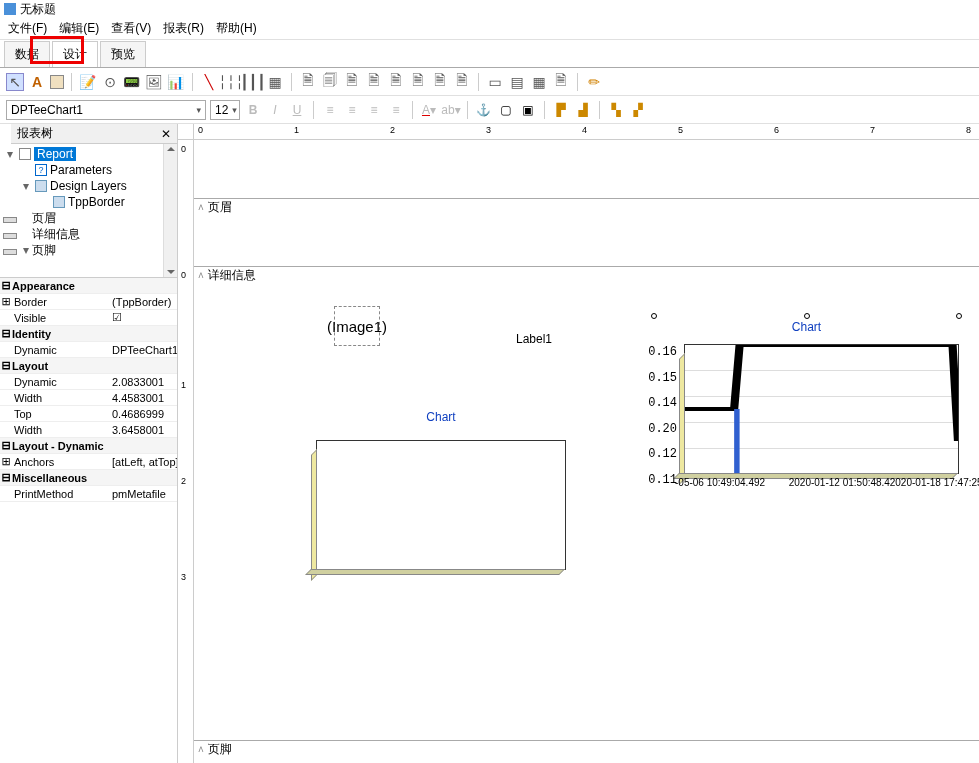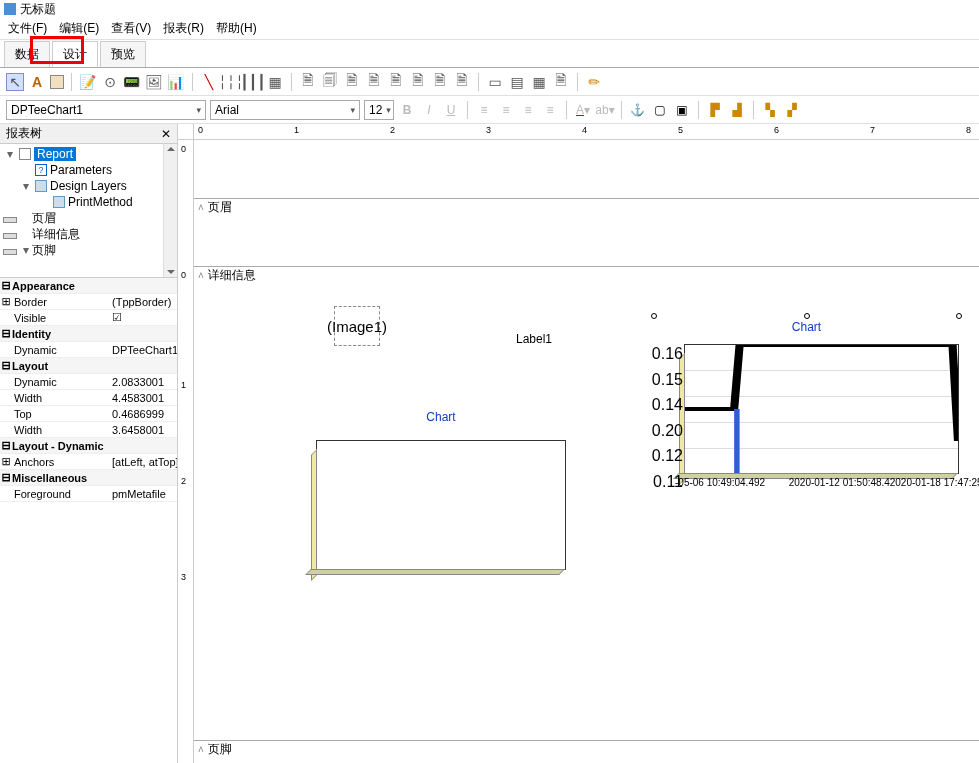--- a/index.html
+++ b/index.html
@@ -16,21 +16,21 @@
 .tbtn { width: 18px; height: 18px; display: flex; align-items: center; justify-content: center; font-size: 14px; color: #555; }
 .tbtn.cursor { border: 1px solid #88c; background: #d0e0ff; }
 .sep { width: 1px; height: 18px; background: #ccc; margin: 0 3px; }
 .fmtbar { height: 28px; display: flex; align-items: center; padding: 2px 6px; gap: 4px; border-bottom: 1px solid #e0e0e0; }
 .combo { border: 1px solid #aaa; height: 20px; padding: 1px 4px; display: flex; align-items: center; justify-content: space-between; background: #fff; }
 .combo:after { content: "▾"; font-size: 9px; color: #555; margin-left: 4px; }
 .fbtn { width: 18px; height: 18px; display: flex; align-items: center; justify-content: center; font-size: 12px; }
 .gray { color: #bbb; }
 .main { display: flex; height: calc(763px - 18px - 22px - 28px - 28px - 28px); }
 .left { width: 178px; display: flex; flex-direction: column; border-right: 1px solid #ccc; }
-.treehead { height: 20px; background: #f0f0f0; padding: 2px 6px; display: flex; justify-content: space-between; align-items: center; border-bottom: 1px solid #ccc; }
+.treehead { height: 20px; background: #f0f0f0; padding: 2px 6px; display: flex; justify-content: space-between; align-items: center; border-bottom: 1px solid #ccc; margin-left: 11px; }
 .tree { flex: 0 0 134px; overflow: hidden; padding: 2px; border-bottom: 1px solid #ccc; position: relative; }
 .tnode { display: flex; align-items: center; height: 16px; white-space: nowrap; }
 .ind1 { padding-left: 2px; } .ind2 { padding-left: 18px; } .ind3 { padding-left: 36px; }
 .exp { width: 12px; text-align: center; color: #666; }
 .tico { width: 12px; height: 12px; margin: 0 3px; display: inline-block; }
 .tico.rep { background: #fff; border: 1px solid #888; }
 .tico.p { background: #fff; border: 1px solid #06c; color: #06c; font-size: 9px; text-align: center; line-height: 10px; }
 .tico.layer { background: #cde; border: 1px solid #69b; }
 .tico.band { background: #ddd; border: 1px solid #888; width: 14px; height: 6px; margin-top: 3px; }
 .tscroll { position: absolute; right: 0; top: 0; bottom: 0; width: 14px; background: #f0f0f0; border-left: 1px solid #ddd; }
@@ -54,21 +54,21 @@
 .bandlabel { position: absolute; left: 0; display: flex; align-items: center; gap: 4px; font-size: 12px; background: #fff; padding: 0 4px; }
 .bandlabel:before { content: "˄"; font-size: 10px; color: #888; }
 .designel { position: absolute; }
 .imgel { border: 1px dashed #888; width: 46px; height: 40px; display: flex; align-items: center; justify-content: center; background: #fff; font-size: 15px; }
 .labelel { font-size: 12px; }
 .chartbox { border: 1px solid #333; background: #fff; }
 .chartbox .side { position: absolute; left: -6px; top: 8px; bottom: -6px; width: 6px; background: #eee8a0; border: 1px solid #888; transform: skewY(-45deg); transform-origin: top right; }
 .chartbox .btm { position: absolute; left: -6px; right: 0; bottom: -6px; height: 6px; background: #d0d0a0; border: 1px solid #888; transform: skewX(-45deg); transform-origin: top left; }
 .chartTitle { text-align: center; color: #1040c0; font-size: 12px; position: absolute; }
 .handle { position: absolute; width: 6px; height: 6px; border: 1px solid #000; background: #fff; border-radius: 50%; }
-.y-axis-label { position: absolute; font-size: 16px; right: 100%; margin-right: 2px; }
+.y-axis-label { position: absolute; font-size: 12px; right: 100%; margin-right: 8px; font-family: Liberation Mono, monospace; }
 .x-axis-label { position: absolute; font-size: 10px; top: 100%; margin-top: 4px; white-space: nowrap; }
 </style>
 </head>
 <body>
 
 <div class="titlebar">
   <span class="ico"></span>
   <span>无标题</span>
 </div>
 
@@ -117,23 +117,20 @@
   <div class="tbtn">▦</div>
   <div class="tbtn">🗎</div>
   <div class="sep"></div>
   <div class="tbtn" style="color:#d08000">✏</div>
 </div>
 
 <div class="fmtbar">
   <div class="combo" style="width:200px">
       <span>DPTeeChart1</span>
     </div>
-  <div class="combo" style="width:150px">
-      <span>Arial</span>
-    </div>
   <div class="combo" style="width:30px">
       <span>12</span>
     </div>
   <div class="fbtn gray">
       <b>B</b>
     </div>
   <div class="fbtn gray">
       <i>I</i>
     </div>
   <div class="fbtn gray">
@@ -177,21 +174,21 @@
           <span>Parameters</span>
         </div>
       <div class="tnode ind2">
           <span class="exp">▾</span>
           <span class="tico layer"></span>
           <span>Design Layers</span>
         </div>
       <div class="tnode ind3">
           <span class="exp"></span>
           <span class="tico layer"></span>
-          <span>PrintMethod</span>
+          <span>TppBorder</span>
         </div>
       <div class="tnode ind2">
           <span class="exp"></span>
           <span class="tico band"></span>
           <span>页眉</span>
         </div>
       <div class="tnode ind2">
           <span class="exp"></span>
           <span class="tico band"></span>
           <span>详细信息</span>
@@ -259,21 +256,21 @@
           <span class="pexp">⊞</span>
           <span class="pname">Anchors</span>
           <span class="pval">[atLeft, atTop]</span>
         </div>
       <div class="prow pgrp">
           <span class="pexp">⊟</span>
           <span>Miscellaneous</span>
         </div>
       <div class="prow">
           <span class="pexp"></span>
-          <span class="pname">Foreground</span>
+          <span class="pname">PrintMethod</span>
           <span class="pval">pmMetafile</span>
         </div>
     </div>
   </div>
 
   <div class="canvaswrap">
     <div style="display:flex;flex-direction:column;flex:1">
       <div style="display:flex">
         <div class="rulericon"></div>
         <div class="hruler" style="flex:1">

